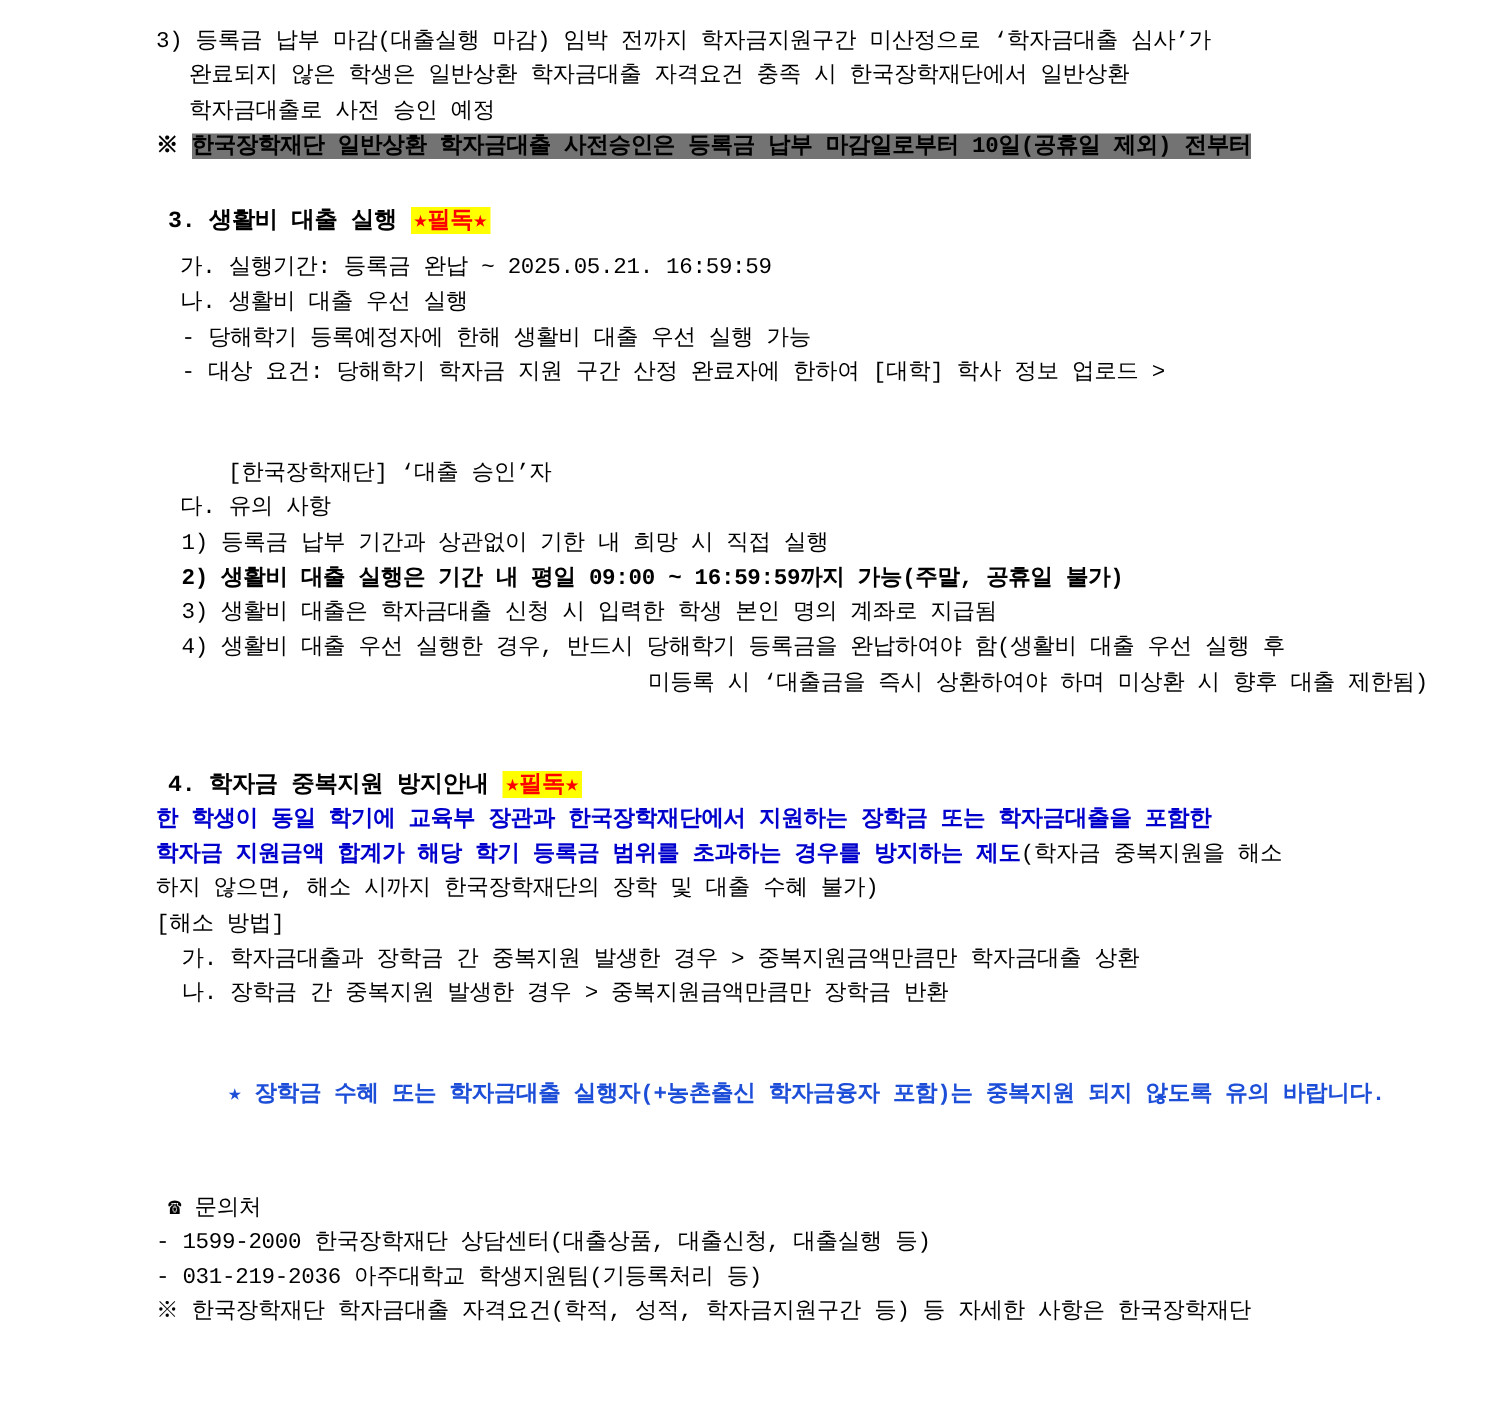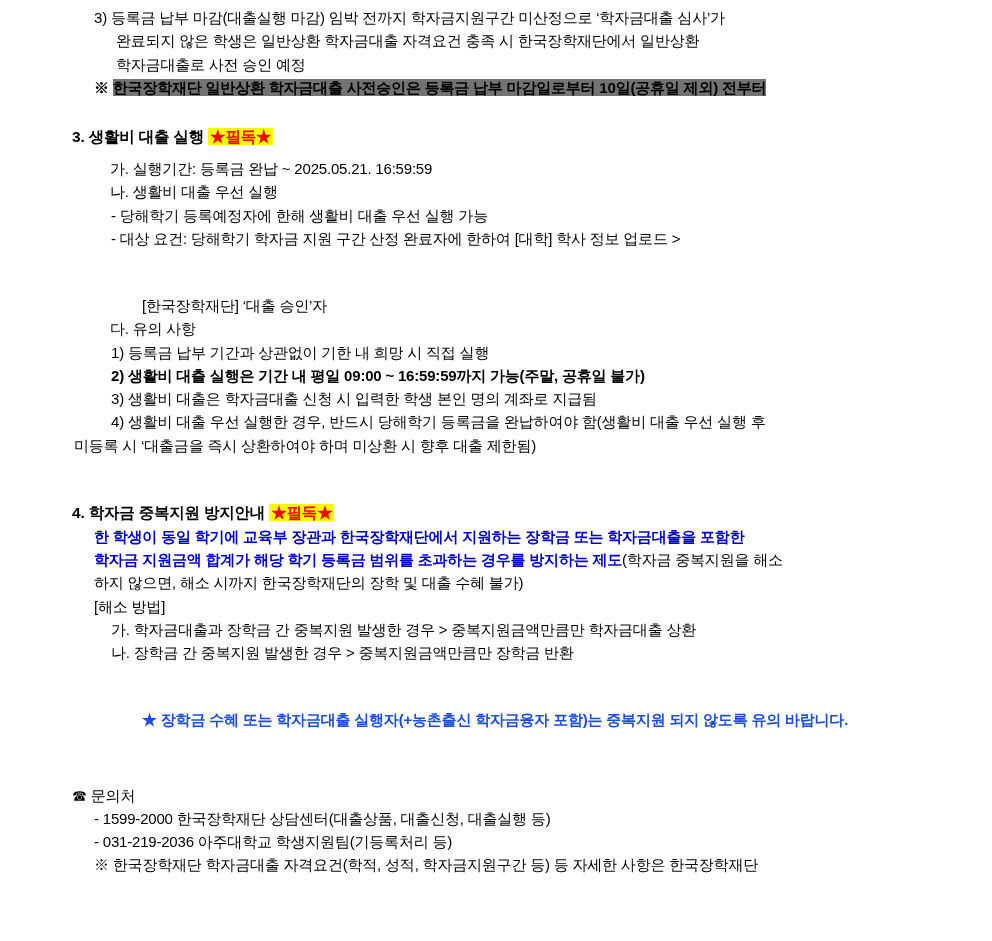--- a/index.html
+++ b/index.html
@@ -13,36 +13,37 @@
     font-family: "Liberation Sans", sans-serif;
     color: #000000;
     font-size: 15px;
     line-height: 1.55;
     overflow: hidden;
   }
   .page {
     position: relative;
     width: 992px;
     height: 917px;
-    padding: 6px;
+    padding: 16px;
     box-sizing: border-box;
+    font-family: Liberation Mono, monospace;
   }
   .block {
     padding: 0 24px 0 0;
   }
   .line {
     white-space: pre-wrap;
     letter-spacing: -0.2px;
   }
   
   .i0  { margin-left: 88px; }
   .i1  { margin-left: 110px; }
   .i2  { margin-left: 136px; margin-top: 44px; }
-  .i4  { margin-left: 68px; }
-  .i5  { margin-left: 66px; }
+  .i4  { margin-left: 68px; text-align: right; }
+  .i5  { margin-left: 96px; }
   .i7  { margin-left: 104px; }
   .i8  { margin-left: 88px; }
   .i9  { margin-left: 105px; }
 
   .bold { font-weight: bold; }
   .hl   { background: #737373; }
   .blue { color: #0000cc; font-weight: bold; }
   .red  { color: #1d4ed8; font-weight: bold; }
   .star { color: #ff0000; }
 

